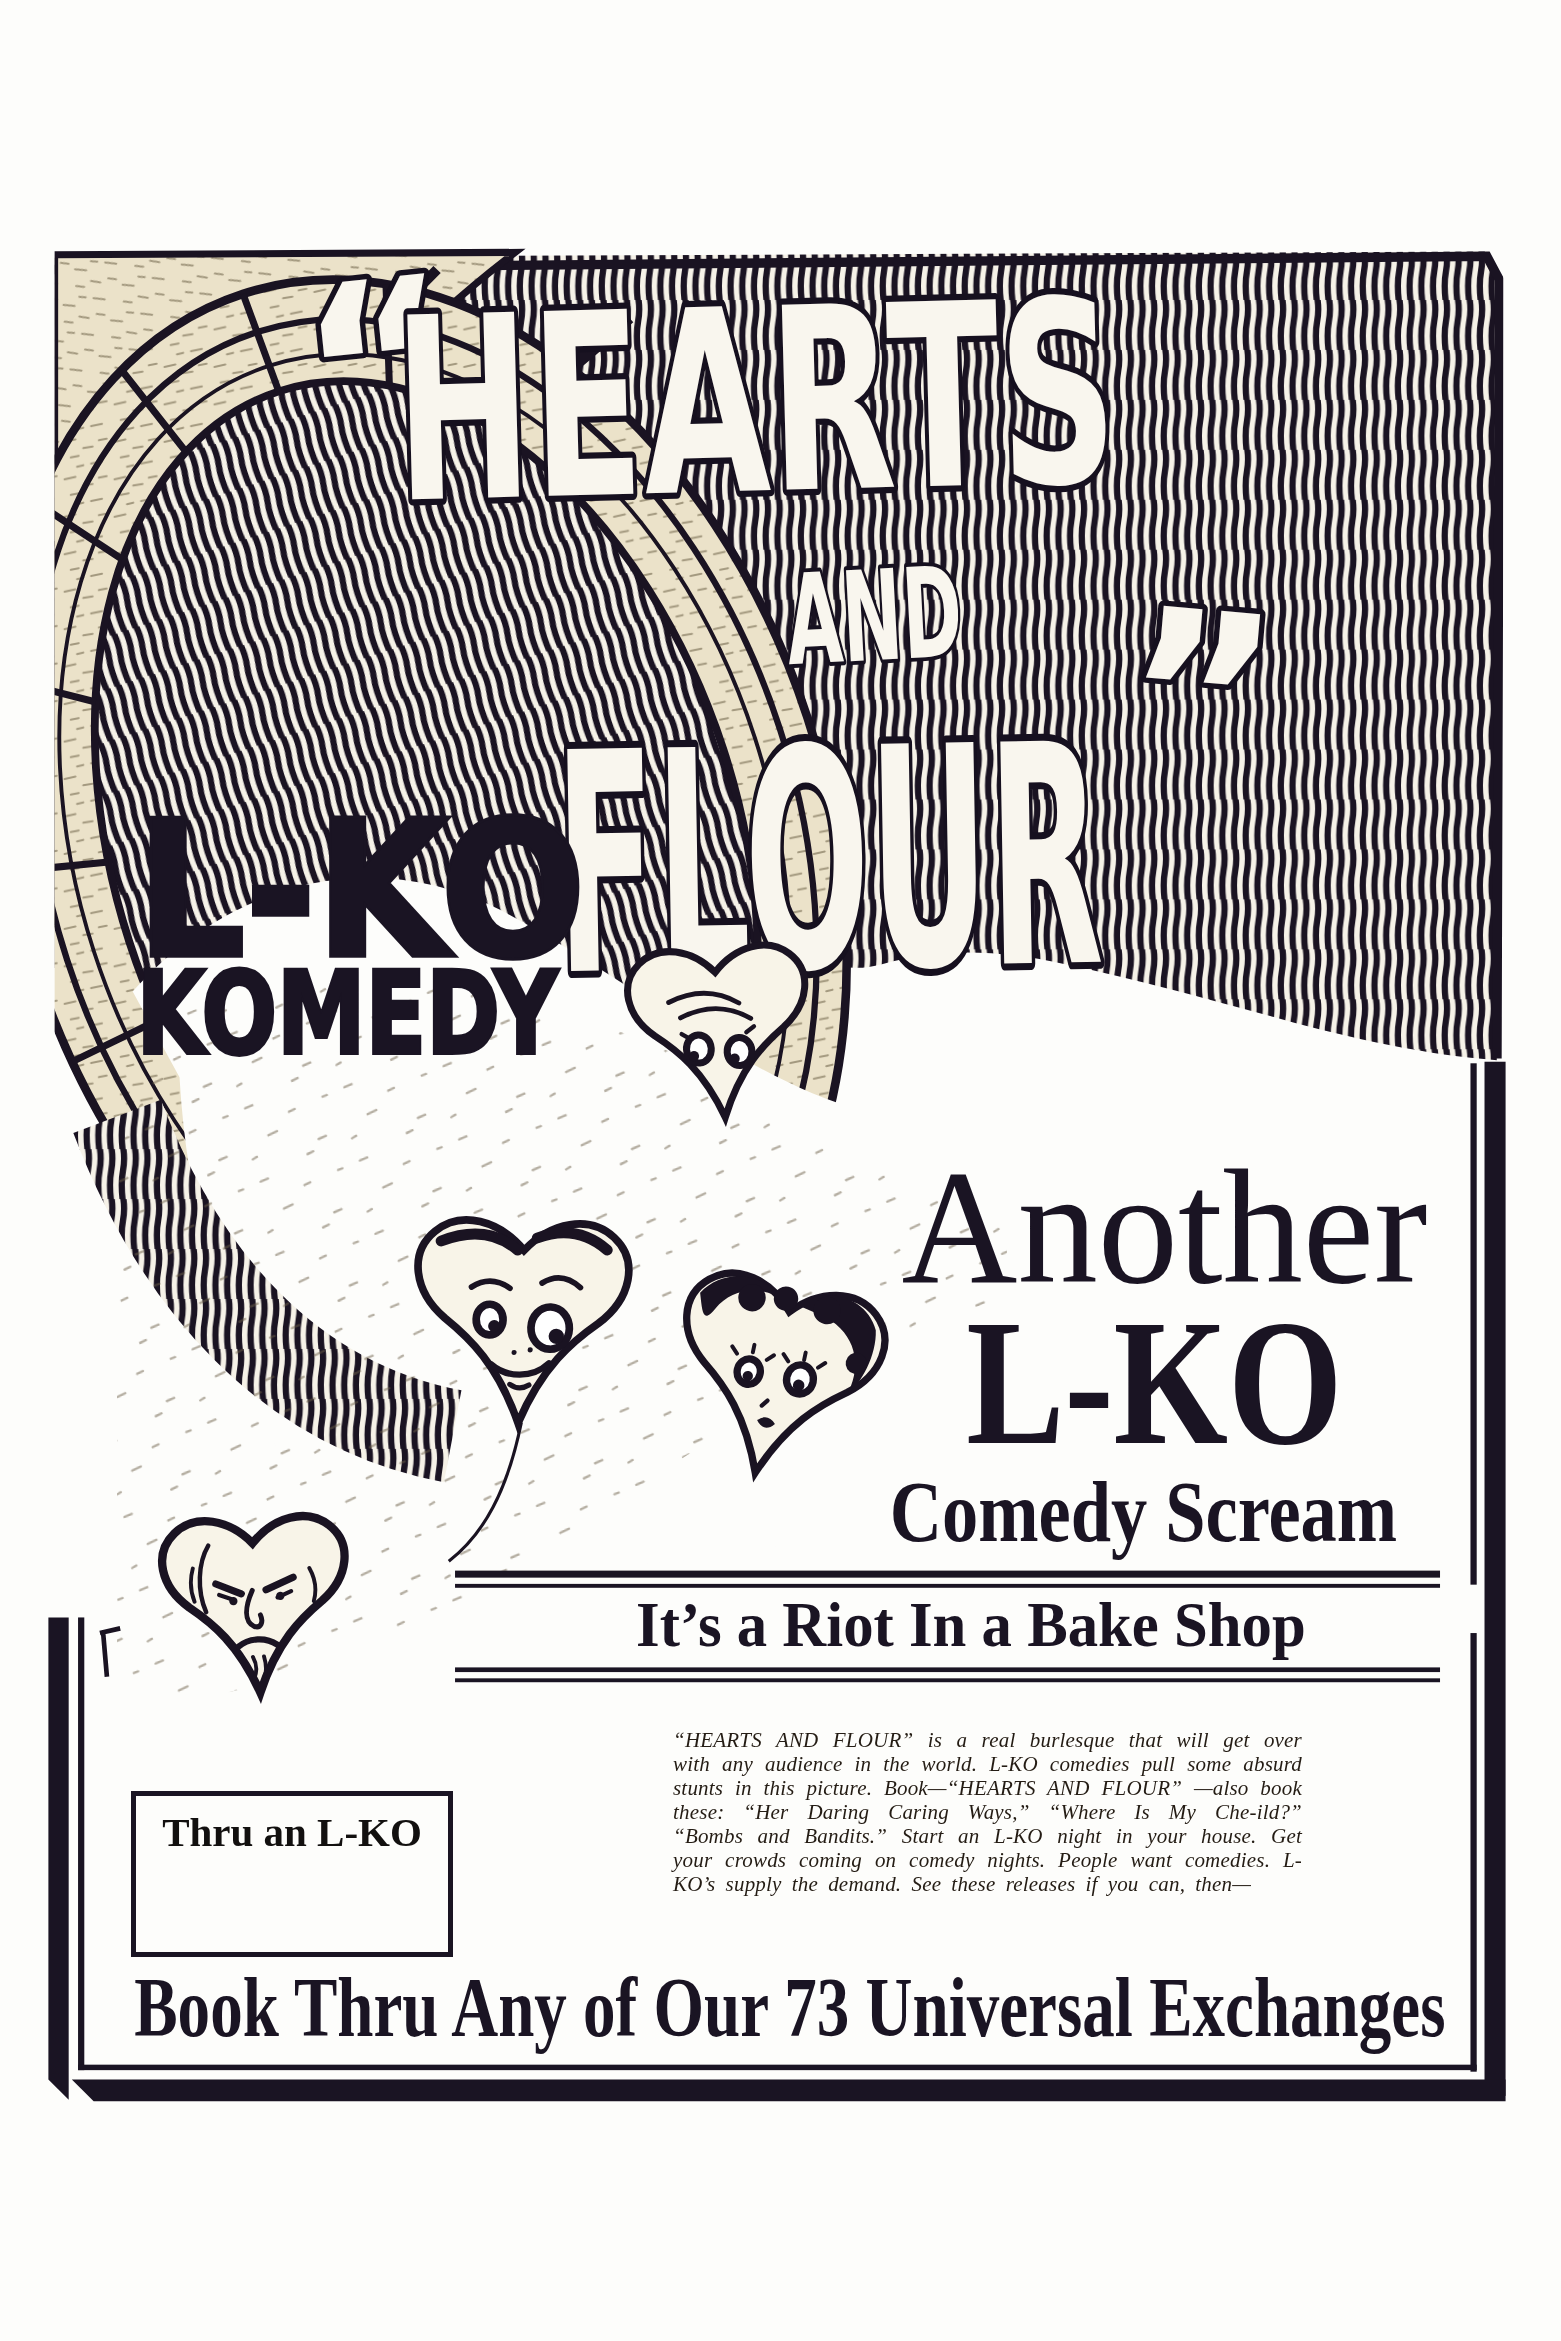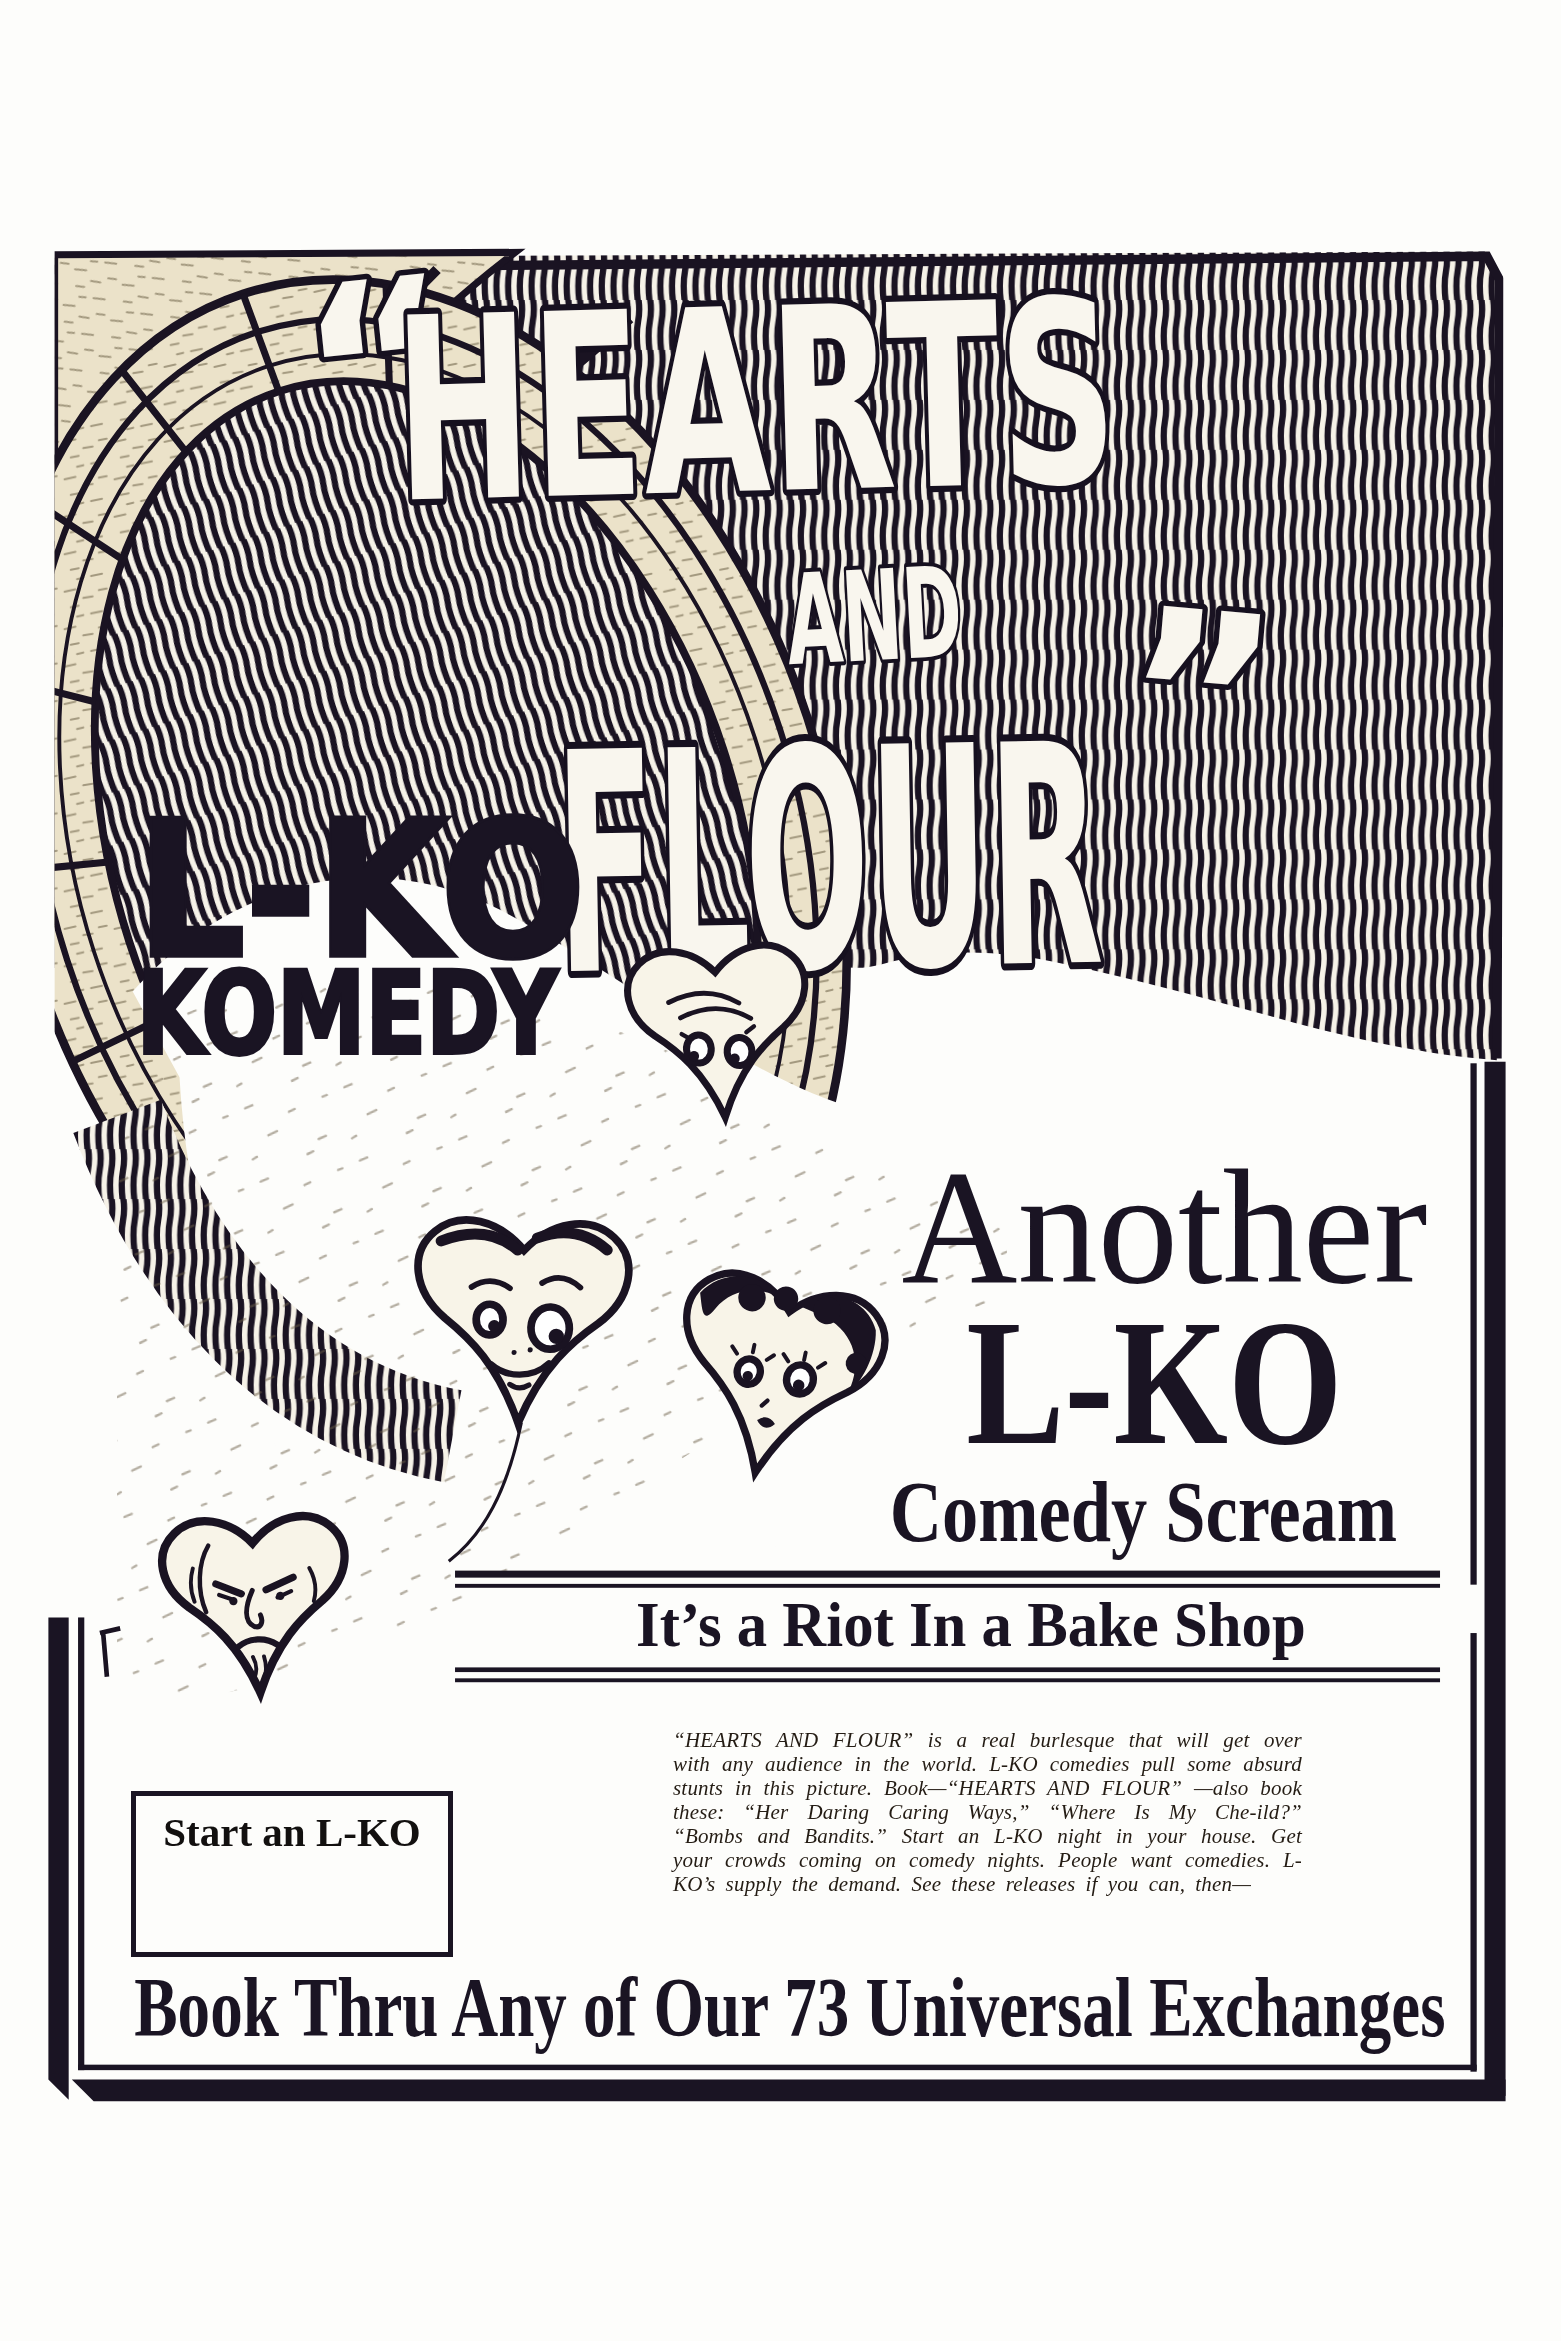--- a/index.html
+++ b/index.html
@@ -218,15 +218,15 @@
     <path d="M62 2072 L88 2072 L88 2690 L62 2664 Z"></path>
     <rect x="100" y="2072" width="8" height="580"></rect>
     <rect x="100" y="2645" width="1792" height="7"></rect>
     <path d="M 92 2664 L 1929 2664 L 1929 2692 L 120 2692 Z"></path>
   </g>
 </svg>
 
 <div id="body-copy" class="abs">“HEARTS AND FLOUR” is a real burlesque that will get over with any audience in the world.  L-KO comedies pull some absurd stunts in this picture.  Book—“HEARTS AND FLOUR” —also book these: “Her Daring Caring Ways,” “Where Is My Che-ild?” “Bombs and Bandits.”  Start an L-KO night in your house.  Get your crowds coming on comedy nights.  People want comedies.  L-KO’s supply the demand.  See these releases if you can, then—</div>
 
 <div id="promo-box" class="abs">
-  <div>Start an L-KO</div>
+  <div>Thru an L-KO</div>
 </div>
 
 
 </body></html>

